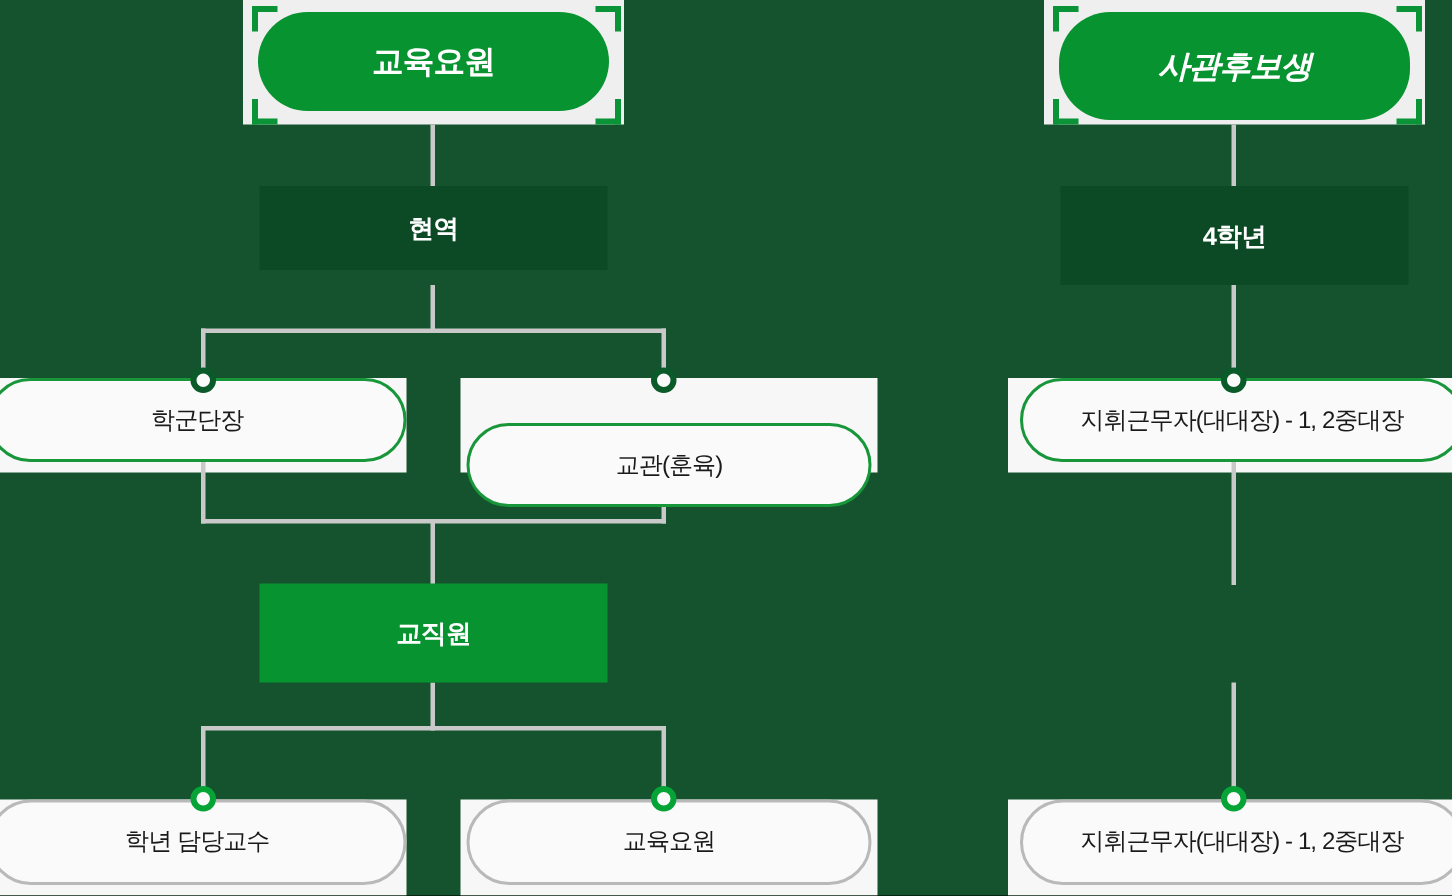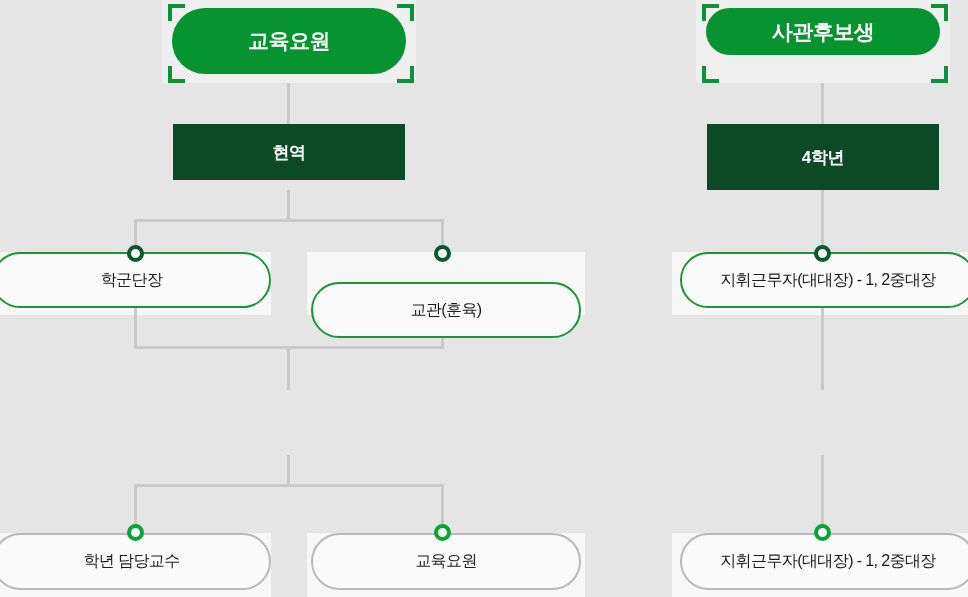--- a/index.html
+++ b/index.html
@@ -10,21 +10,21 @@
   body {
     width: 968px;
     height: 597px;
     overflow: hidden;
     font-family: "Liberation Sans", "DejaVu Sans", sans-serif;
   }
   #stage {
     position: relative;
     width: 968px;
     height: 597px;
-    background: #e5e5e5;
+    background: #14532d;
   }
 
   
   .abs { position: absolute; box-sizing: border-box; }
 
   
   .panel {
     background: #efefef;
     z-index: 1;
   }
@@ -141,20 +141,23 @@
   </div>
 
   <div class="abs dot dot-dark" style="left:127px; top:245px; width:17px; height:17px;"></div>
   <div class="abs dot dot-dark" style="left:434px; top:245px; width:17px; height:17px;"></div>
 
   <div class="abs line" style="left:134px; top:308px; width:3px; height:41px;"></div>
   <div class="abs line" style="left:441px; top:308px; width:3px; height:41px;"></div>
   <div class="abs line" style="left:134px; top:346px; width:310px; height:3px;"></div>
   <div class="abs line" style="left:287px; top:346px; width:3px; height:44px;"></div>
 
+  <div class="abs bar bar-bright" style="left:173px; top:389px; width:232px; height:66px;">
+    <span>교직원</span>
+  </div>
 
   <div class="abs line" style="left:287px; top:455px; width:3px; height:32px;"></div>
   <div class="abs line" style="left:134px; top:484px; width:310px; height:3px;"></div>
   <div class="abs line" style="left:134px; top:484px; width:3px; height:44px;"></div>
   <div class="abs line" style="left:441px; top:484px; width:3px; height:44px;"></div>
 
   <div class="abs panel-white" style="left:0px; top:533px; width:271px; height:64px;"></div>
   <div class="abs panel-white" style="left:307px; top:533px; width:278px; height:64px;"></div>
 
   <div class="abs pill pill-gray" style="left:-8px; top:533px; width:279px; height:57px;">
@@ -162,21 +165,21 @@
   </div>
   <div class="abs pill pill-gray" style="left:311px; top:533px; width:270px; height:57px;">
     <span>교육요원</span>
   </div>
 
   <div class="abs dot dot-bright" style="left:127px; top:524px; width:17px; height:17px;"></div>
   <div class="abs dot dot-bright" style="left:434px; top:524px; width:17px; height:17px;"></div>
 
   <div class="abs panel" style="left:696px; top:0px; width:254px; height:83px;"></div>
 
-  <div class="abs root-wrap" style="left:706px; top:8px; width:234px; height:47px;">
+  <div class="abs root-wrap" style="left:706px; top:8px; width:234px; height:72px;font-style:italic;">
     <div class="root-node">사관후보생</div>
   </div>
   <div class="corner tl" style="left:702px; top:4px;"></div>
   <div class="corner tr" style="left:931px; top:4px;"></div>
   <div class="corner bl" style="left:702px; top:66px;"></div>
   <div class="corner br" style="left:931px; top:66px;"></div>
 
   <div class="abs line" style="left:821px; top:83px; width:3px; height:42px;"></div>
 
   <div class="abs bar bar-dark" style="left:707px; top:124px; width:232px; height:66px;">

